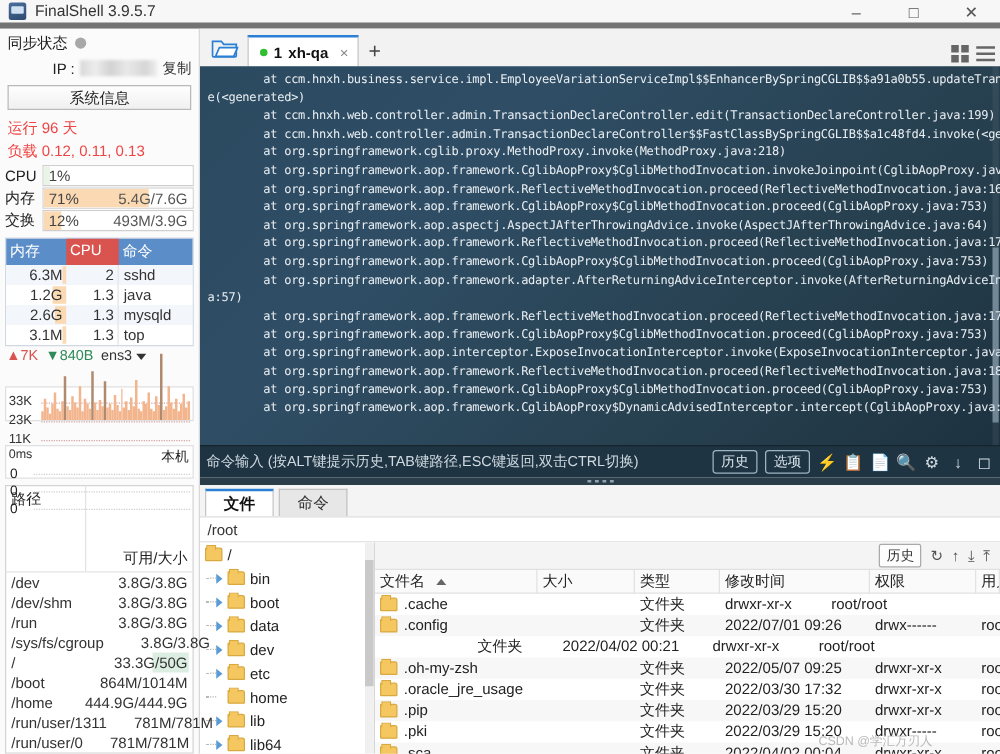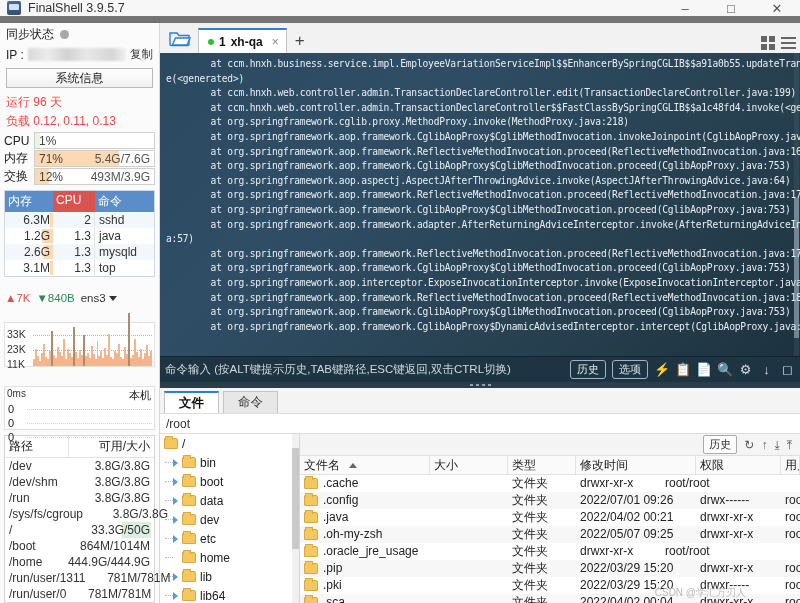--- a/index.html
+++ b/index.html
@@ -4,37 +4,37 @@
 <style>
   * { box-sizing: border-box; margin:0; padding:0; }
   body {
     width:800px; height:603px; overflow:hidden;
     font-family:"Liberation Sans", sans-serif;
     font-size:12px; background:#ffffff; color:#222;
   }
   #app { width:800px; height:603px; position:relative; background:#f7f7f7; display:flex; flex-direction:column; }
 
   
-  .titlebar { height:23px; background:#f7f7f7; display:flex; align-items:center; flex:0 0 23px; border-bottom:7px solid #737373; }
+  .titlebar { height:23px; background:#f7f7f7; display:flex; align-items:center; flex:0 0 23px; border-bottom:5px solid #737373; }
   .tb-logo { width:14px; height:14px; margin-left:7px; margin-right:7px; border-radius:2px;
     background:linear-gradient(160deg,#4a6f9c 0%,#2e4b6e 100%); position:relative; }
   .tb-logo:after{content:"";position:absolute;left:2px;top:3px;width:10px;height:6px;background:#cfe0f2;border-radius:1px;}
   .tb-title { font-size:12.5px; color:#333; }
   .tb-spacer { flex:1; }
   .wbtn { width:46px; height:23px; display:flex; align-items:center; justify-content:center; color:#555; font-size:13px; }
 
   
   .main { flex:1; display:flex; min-height:0; }
 
   
   .sidebar { width:160px; flex:0 0 160px; background:#fbfbfb; display:flex; flex-direction:column;
              border-right:1px solid #d8d8d8; font-size:12px; }
   .sb-row { display:flex; align-items:center; padding:3px 6px; }
   .sync-dot { width:9px; height:9px; border-radius:50%; background:#a8a8a8; margin-left:6px; }
-  .ip-row { display:flex; align-items:center; padding:1px 6px 3px 6px; }
+  .ip-row { display:flex; align-items:center; padding:1px 6px 3px 6px;margin-left:36px; }
   .ip-label { color:#222; }
   .ip-blur { flex:1; height:13px; margin:0 4px;
     background:linear-gradient(90deg,#d9d9d9,#ececec 20%,#d2d2d2 40%,#e8e8e8 60%,#d6d6d6 85%,#efefef);
     filter:blur(1.2px); border-radius:1px; }
   .ip-copy { color:#333; font-size:11.5px; }
   .sysinfo-btn { margin:3px 6px 5px 6px; height:20px; line-height:19px; text-align:center;
     border:1px solid #b9b9b9; background:linear-gradient(#fefefe,#f0f0f0); font-size:12px; color:#222; }
   .txt-line { padding:1px 6px; color:#ef4444; font-size:12px; }
 
   .meter { display:flex; align-items:center; margin:2px 6px; height:17px; border:1px solid #cfcfcf; position:relative; background:#fff;}
@@ -56,41 +56,41 @@
   .pthead .c3 { flex:1; padding:2px 3px; }
   .ptrow { display:flex; font-size:12px; color:#333; background:#fff; }
   .ptrow:nth-child(odd) { background:#f3f7fb; }
   .ptrow .c1 { flex:0 0 48px; padding:1px 3px; text-align:right; position:relative; }
   .ptrow .c1 .bar { position:absolute; right:0; top:1px; bottom:1px; background:#fbd9b2; z-index:0;}
   .ptrow .c1 span { position:relative; z-index:1; }
   .ptrow .c2 { flex:0 0 42px; padding:1px 3px; text-align:right; border-right:1px solid #e5e5e5;}
   .ptrow .c3 { flex:1; padding:1px 4px; }
 
   
-  .netrow { display:flex; align-items:flex-end; gap:6px; padding:2px 5px; font-size:11.5px;margin-top:13px; }
+  .netrow { display:flex; align-items:flex-end; gap:6px; padding:2px 5px; font-size:11.5px; }
   .up { color:#d9534f; } .down { color:#2e8b57; }
   .iface { color:#333; display:flex; align-items:center; gap:3px; }
   .caret { width:0;height:0;border-left:4px solid transparent;border-right:4px solid transparent;border-top:5px solid #333; }
   .graphbox { position:relative; height:58px; margin:16px 4px; border:1px solid #e0e0e0; background:#fff; }
   .gridline { position:absolute; left:28px; right:2px; border-top:1px dotted #d8a6a6; }
   .glabel { position:absolute; left:2px; font-size:10.5px; color:#333; }
   .bars { position:absolute; left:28px; right:2px; bottom:0; top:2px; display:flex; align-items:flex-end; gap:0px; }
   .bars i { flex:1; background:#f3b58e; display:block; }
   .bars i.dk { background:#b08a6e; }
   .latbox { position:relative; height:58px; margin:3px 4px 0 4px; border:1px solid #e0e0e0; background:#fff; }
   .latbox .gridline { left:22px; border-top:1px dotted #d0d0d0; }
   .lat-head { position:absolute; left:2px; top:1px; font-size:10px; color:#333;}
   .lat-right { position:absolute; right:3px; top:1px; font-size:11px; color:#222;}
   .lat-zero { position:absolute; left:3px; font-size:11px; color:#222;}
 
   
   .dtable { margin:5px 4px 0 4px; border:1px solid #d4d4d4; background:#fff; }
   .dthead { display:flex; font-size:12px; color:#222; border-bottom:1px solid #e3e3e3; }
   .dthead .d1 { flex:1; padding:2px 4px; border-right:1px solid #e3e3e3;}
-  .dthead .d2 { flex:0 0 85px; padding:2px 4px; text-align:right;}
+  .dthead .d2 { flex:0 0 85px; padding:2px 4px; text-align:right;margin-top:47px;}
   .dtrow { display:flex; font-size:12px; color:#333; }
   .dtrow .d1 { flex:1; padding:1px 4px; }
   .dtrow .d2 { flex:0 0 85px; padding:1px 4px; text-align:right; position:relative; }
   .dtrow .d2 .hl { position:absolute; right:3px; top:0; bottom:0; background:#dceee2; z-index:0; }
   .dtrow .d2 span { position:relative; z-index:1; }
 
   
   .right { flex:1; display:flex; flex-direction:column; min-width:0; background:#f2f2f2; }
 
   
@@ -578,24 +578,20 @@
                     <span class="folder"></span>
                     <span>.config</span>
                   </div>
                   <div class="col-size"></div>
                   <div class="col-type">文件夹</div>
                   <div class="col-time">2022/07/01 09:26</div>
                   <div class="col-perm">drwx------</div>
                   <div class="col-user">root/root</div>
                 </div>
                 <div class="fl-row">
-                  <div class="col-name">
-                    <span class="folder"></span>
-                    <span>.java</span>
-                  </div>
                   <div class="col-size"></div>
                   <div class="col-type">文件夹</div>
                   <div class="col-time">2022/04/02 00:21</div>
                   <div class="col-perm">drwxr-xr-x</div>
                   <div class="col-user">root/root</div>
                 </div>
                 <div class="fl-row">
                   <div class="col-name">
                     <span class="folder"></span>
                     <span>.oh-my-zsh</span>
@@ -606,20 +602,21 @@
                   <div class="col-perm">drwxr-xr-x</div>
                   <div class="col-user">root/root</div>
                 </div>
                 <div class="fl-row">
                   <div class="col-name">
                     <span class="folder"></span>
                     <span>.oracle_jre_usage</span>
                   </div>
                   <div class="col-size"></div>
                   <div class="col-type">文件夹</div>
+                  <div class="col-time">2022/03/30 17:32</div>
                   <div class="col-perm">drwxr-xr-x</div>
                   <div class="col-user">root/root</div>
                 </div>
                 <div class="fl-row">
                   <div class="col-name">
                     <span class="folder"></span>
                     <span>.pip</span>
                   </div>
                   <div class="col-size"></div>
                   <div class="col-type">文件夹</div>

